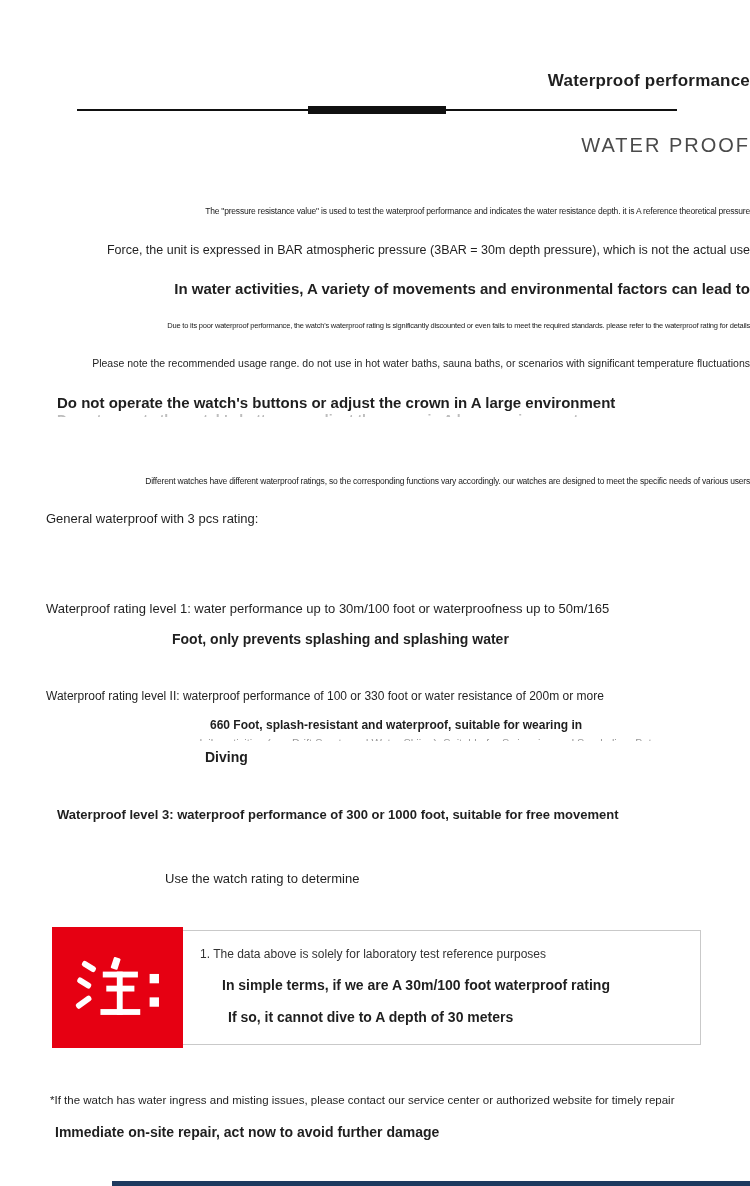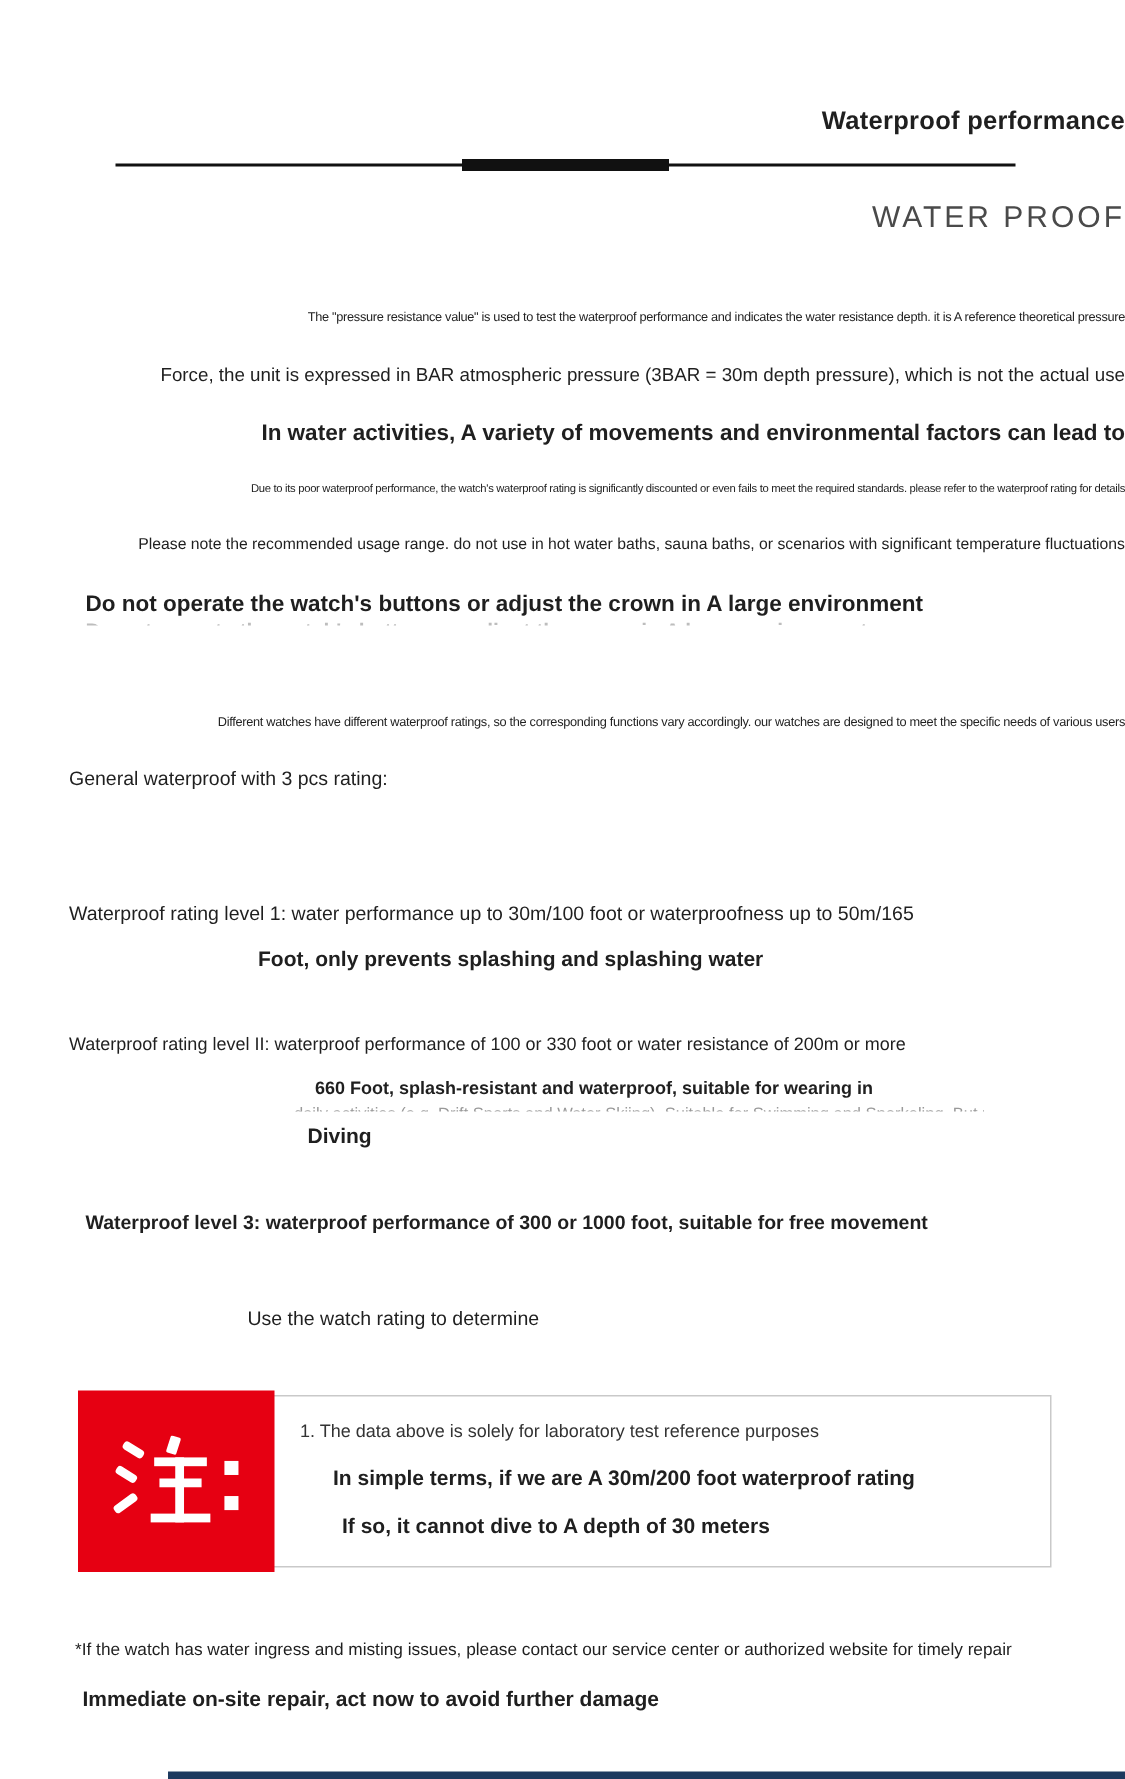--- a/index.html
+++ b/index.html
@@ -113,21 +113,21 @@
         <rect x="28" y="12" width="30" height="5"></rect>
         <rect x="31" y="24" width="24" height="5"></rect>
         <rect x="26" y="44" width="34" height="5"></rect>
         <rect x="40" y="12" width="5" height="37"></rect>
         <rect x="68" y="14" width="8" height="8"></rect>
         <rect x="68" y="34" width="8" height="8"></rect>
       </g>
     </svg>
   </div>
   <div class="t note-line1" style="left:200px; top:947px;">1. The data above is solely for laboratory test reference purposes</div>
-  <div class="t note-line-bold" style="left:222px; top:977px;">In simple terms, if we are A 30m/200 foot waterproof rating</div>
+  <div class="t note-line-bold" style="left:222px; top:977px;">In simple terms, if we are A 30m/100 foot waterproof rating</div>
   <div class="t note-line-bold" style="left:228px; top:1009px;">If so, it cannot dive to A depth of 30 meters</div>
 
   <div class="t bold" style="left:55px; top:1124px; font-size:14px;">Immediate on-site repair, act now to avoid further damage</div>
   <div class="t" style="left:50px; top:1094px; font-size:11.5px;">*If the watch has water ingress and misting issues, please contact our service center or authorized website for timely repair</div>
 
   <div class="next-section-edge"></div>
 
 </div>
 
 </body></html>

